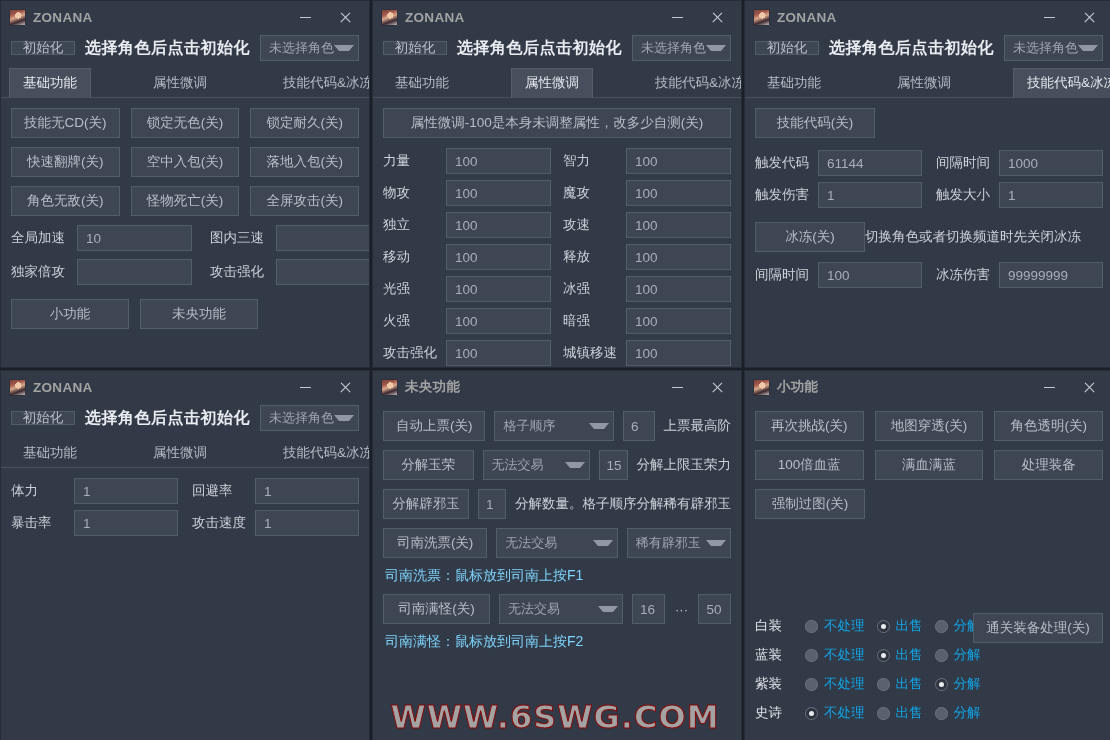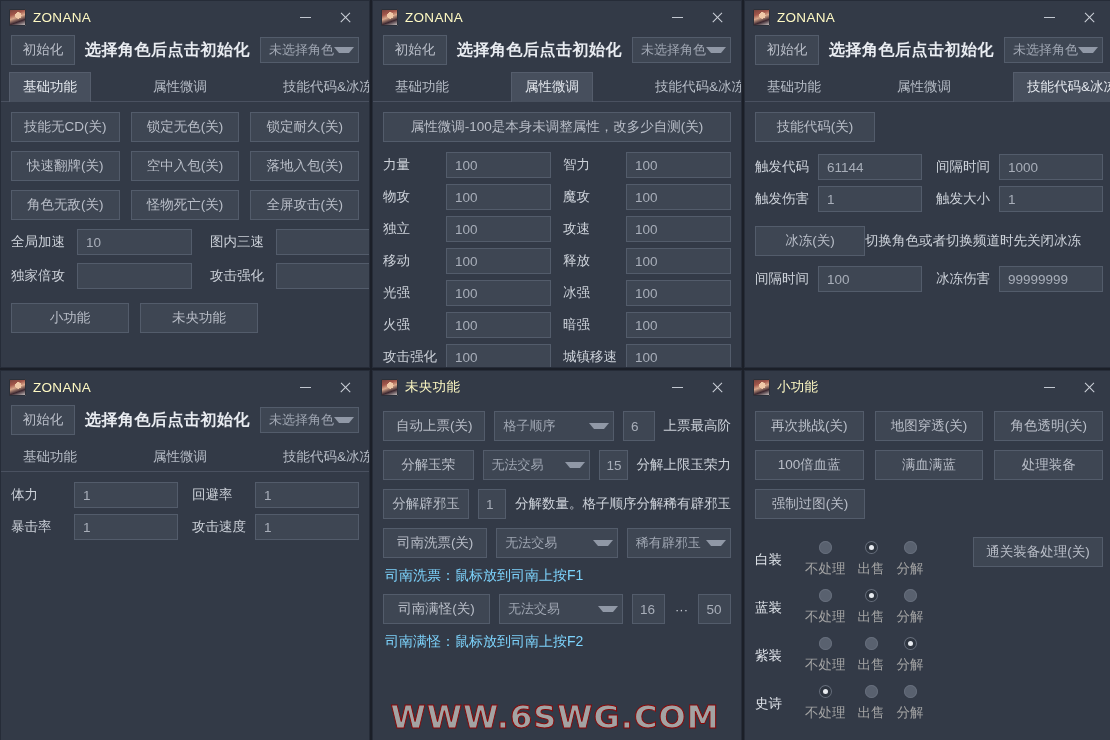--- a/index.html
+++ b/index.html
@@ -34,22 +34,23 @@
   .app-icon{
     width:17px;height:17px;flex:0 0 17px;
     border-radius:1px;
     background:
       radial-gradient(circle at 55% 38%, #f0c9a8 0 22%, transparent 23%),
       linear-gradient(160deg,#6d3f3a 0%,#a2564a 30%,#d9a88c 48%,#3b2730 70%,#e7e2de 100%);
     box-shadow:inset 0 0 0 1px #2b3039;
     margin-right:7px;
   }
   .title-text{
-    color:#fef9c3;font-size:13.5px;letter-spacing:.3px;
+    color:#a3a3a3;font-size:13.5px;letter-spacing:.3px;
     white-space:nowrap;
+    font-weight:bold;
   }
   .win-btns{margin-left:auto;display:flex;align-items:center;}
   .win-btn{
     width:40px;height:30px;display:flex;align-items:center;justify-content:center;
     color:#c2c7d0;font-size:15px;line-height:1;
   }
   .win-btn.min{font-size:17px;}
   .min-glyph{display:block;width:11px;height:1px;background:#c2c7d0;}
   .x-glyph{position:relative;width:13px;height:13px;}
   .x-glyph:before,.x-glyph:after{
@@ -66,21 +67,21 @@
   }
   .btn{
     background:#3e4653;
     border:1px solid #535c6b;
     color:#b9bec8;
     font-size:13.5px;
     display:flex;align-items:center;justify-content:center;
     box-sizing:border-box;
     user-select:none;
   }
-  .btn.init{width:72px;height:30px;}
+  .btn.init{width:72px;height:14px;}
   .headline{
     color:#e9ecf1;font-size:16px;font-weight:bold;letter-spacing:.5px;
     white-space:nowrap;
   }
   .combo{
     background:#3e4653;border:1px solid #535c6b;
     height:26px;box-sizing:border-box;
     display:flex;align-items:center;
     color:#9fa6b2;font-size:13px;
     padding:0 4px 0 8px;
@@ -169,21 +170,21 @@
   .dots{color:#c5cad3;font-size:13px;width:18px;text-align:center;}
 
   
   .xg-row{display:flex;gap:11px;margin-bottom:9px;}
   .xg-btn{width:110px;height:30px;}
   .gear-block{position:absolute;left:10px;right:10px;bottom:8px;}
   .gear-row{display:flex;align-items:center;margin-bottom:11px;}
   .gear-lbl{color:#dfe3e9;font-size:13.5px;width:50px;flex:0 0 50px;}
   .radio{
     display:flex;align-items:center;gap:6px;margin-right:12px;
-    color:#a3a3a3;font-size:13.5px;white-space:nowrap;flex-direction:column;
+    color:#0ea5e9;font-size:13.5px;white-space:nowrap;
   }
   .dot{
     width:13px;height:13px;border-radius:50%;
     background:#59616f;box-shadow:inset 0 0 0 1px #666e7c;
     flex:0 0 13px;position:relative;
   }
   .dot.on{background:#2e3540;}
   .dot.on:after{
     content:"";position:absolute;left:4px;top:4px;width:5px;height:5px;
     border-radius:50%;background:#e8ebf0;

